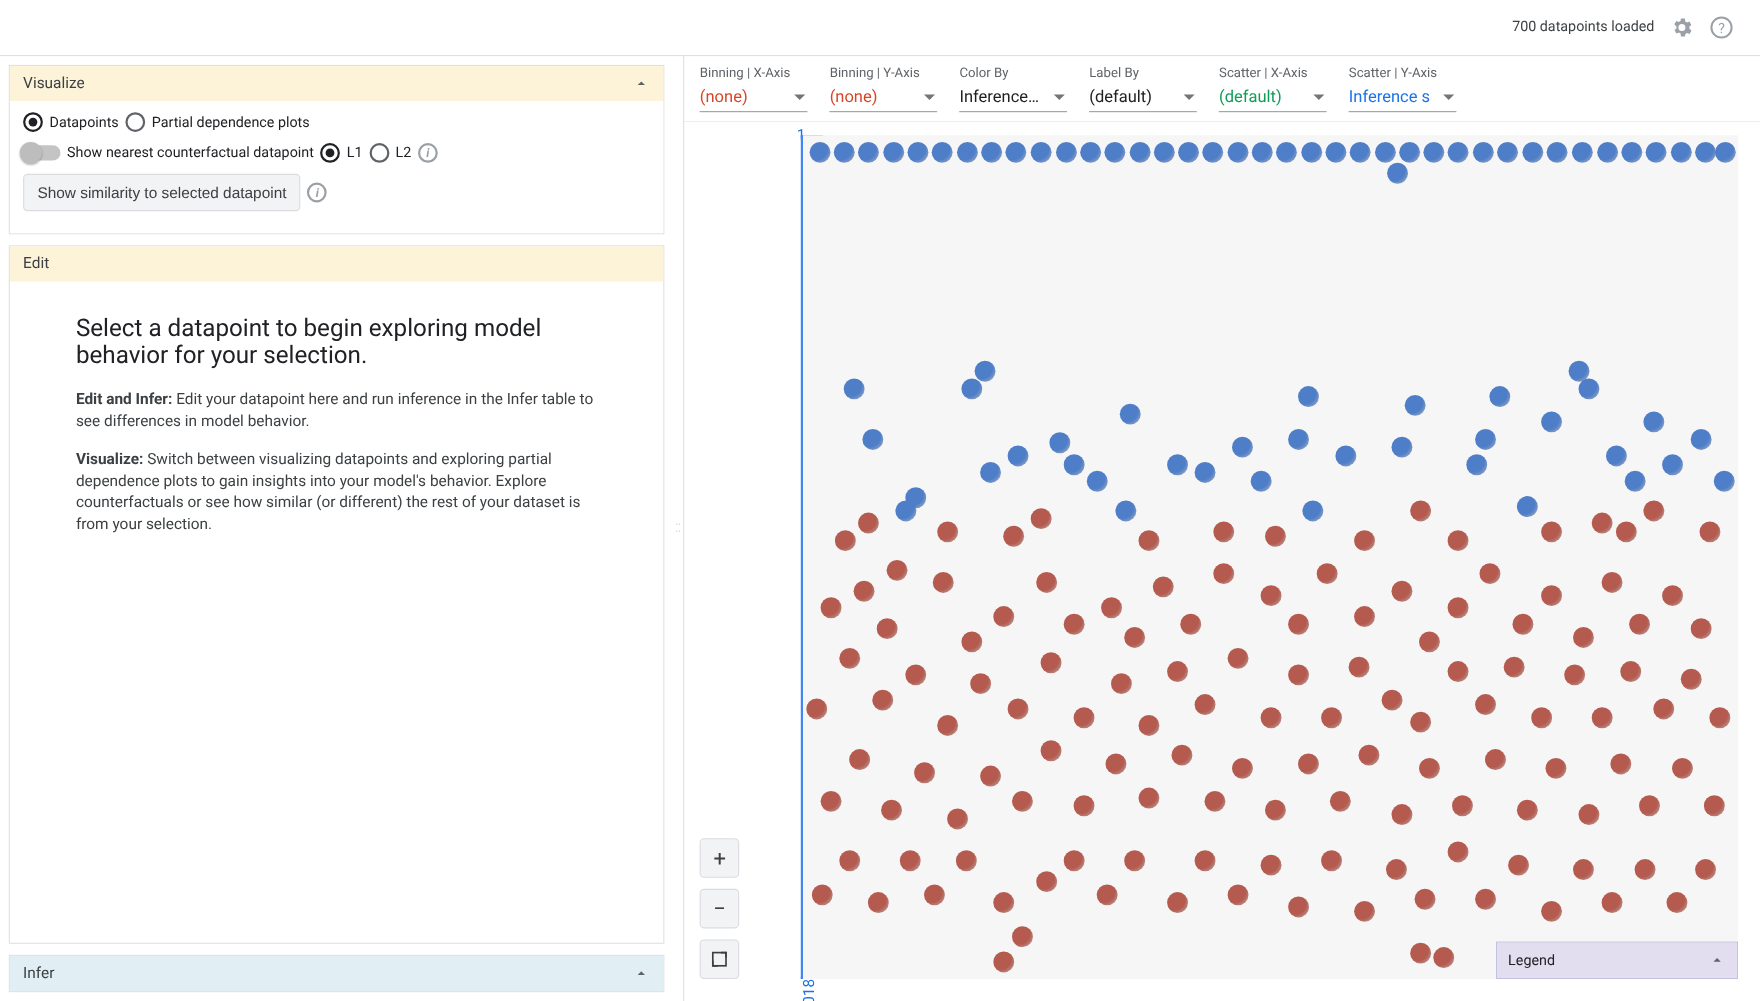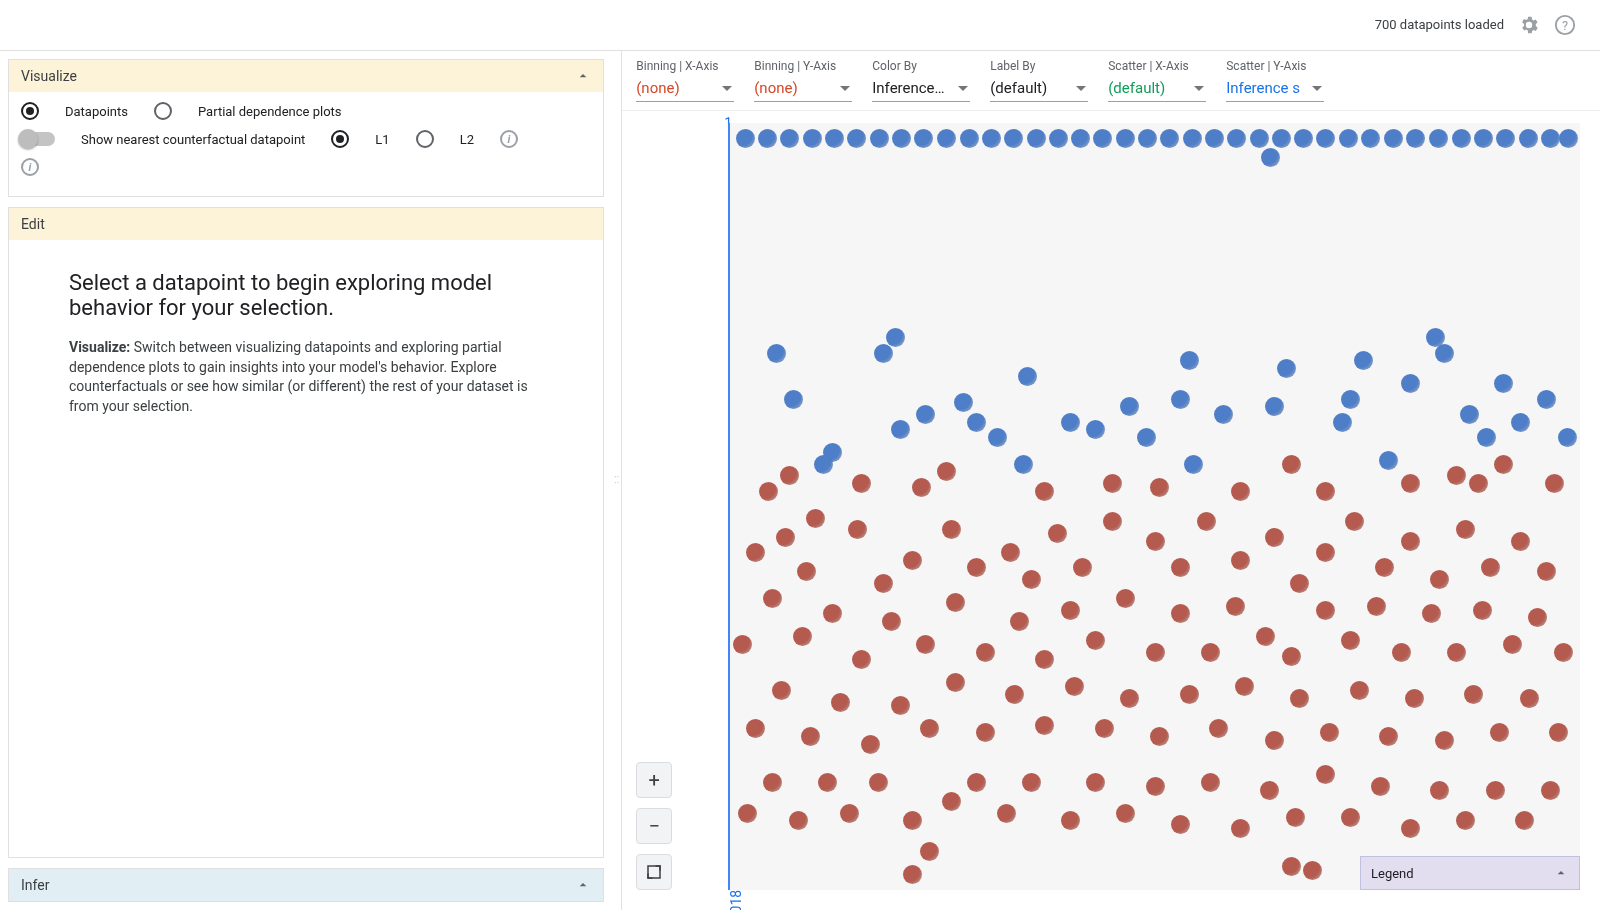--- a/index.html
+++ b/index.html
@@ -10,21 +10,21 @@
   .tab.active { font-weight:700; color:#202124; border-bottom-color:#e06d2f; }
   .hdr-right { margin-left:auto; display:flex; align-items:center; gap:14px; color:#3c4043; font-size:13px; }
   .gear,.help { width:22px; height:22px; fill:#9aa0a6; cursor:pointer; }
   .content { display:flex; height:calc(100% - 50px); border-top:1px solid #e0e0e0; }
   .left { width:612px; padding:8px; display:flex; flex-direction:column; gap:10px; }
   .panel { border:1px solid #e0e0e0; }
   .phead { background:#fdf3d9; padding:8px 12px; font-size:14px; color:#3c4043; display:flex; align-items:center; }
   .phead.blue { background:#e1eff5; }
   .chev { margin-left:auto; width:16px; height:16px; fill:#5f6368; cursor:pointer; }
   .pbody { background:#fff; padding:10px 12px; }
-  .row { display:flex; align-items:center; gap:26px; margin-bottom:10px; }
+  .row { display:flex; align-items:center; gap:6px; margin-bottom:10px; }
   .radio-outer { width:18px; height:18px; border:2px solid #5f6368; border-radius:50%; display:inline-flex; align-items:center; justify-content:center; cursor:pointer; }
   .radio-outer.sel { border-color:#202124; }
   .radio-inner { width:8px; height:8px; border-radius:50%; background:#202124; }
   .toggle { width:34px; height:14px; background:#c4c4c4; border-radius:10px; position:relative; cursor:pointer; }
   .toggle::after { content:''; position:absolute; width:20px; height:20px; border-radius:50%; background:#bdbdbd; left:-3px; top:-3px; box-shadow:0 1px 2px rgba(0,0,0,.3); }
   .info-icon { width:18px; height:18px; border:2px solid #9aa0a6; border-radius:50%; display:inline-flex; align-items:center; justify-content:center; color:#9aa0a6; font-size:11px; font-style:italic; font-weight:700; cursor:pointer; }
   .pill-btn { border:1px solid #dadce0; background:#f1f3f4; border-radius:4px; padding:8px 12px; font-size:14px; color:#3c4043; cursor:pointer; }
   .edit-toolbar { display:flex; align-items:center; gap:12px; padding:6px 10px; border-bottom:1px solid #e0e0e0; color:#bdbdbd; }
   .edit-toolbar .ic { width:18px; height:18px; fill:#bdbdbd; cursor:pointer; }
   .sep { width:1px; height:22px; background:#e0e0e0; }
@@ -98,31 +98,33 @@
           <span>Show nearest counterfactual datapoint</span>
           <span class="radio-outer sel">
               <span class="radio-inner"></span>
             </span>
           <span>L1</span>
           <span class="radio-outer"></span>
           <span>L2</span>
           <span class="info-icon">i</span>
         </div>
         <div class="row">
+          <button class="pill-btn">Show similarity to selected datapoint</button>
           <span class="info-icon">i</span>
         </div>
       </div>
     </div>
 
     <div class="panel" style="flex:1;display:flex;flex-direction:column;">
       <div class="phead">
           <span>Edit</span>
         </div>
       <div class="empty" style="flex:1">
         <h2>Select a datapoint to begin exploring model behavior for your selection.</h2>
+        <p><b>Edit and Infer:</b><span> Edit your datapoint here and run inference in the Infer table to see differences in model behavior.</span></p>
         <p><b>Visualize:</b><span> Switch between visualizing datapoints and exploring partial dependence plots to gain insights into your model's behavior. Explore counterfactuals or see how similar (or different) the rest of your dataset is from your selection.</span></p>
       </div>
     </div>
 
     <div class="panel">
       <div class="phead blue">
         <span>Infer</span>
         <svg class="chev" viewBox="0 0 24 24">
             <path d="M7 14l5-5 5 5z"></path>
           </svg>

